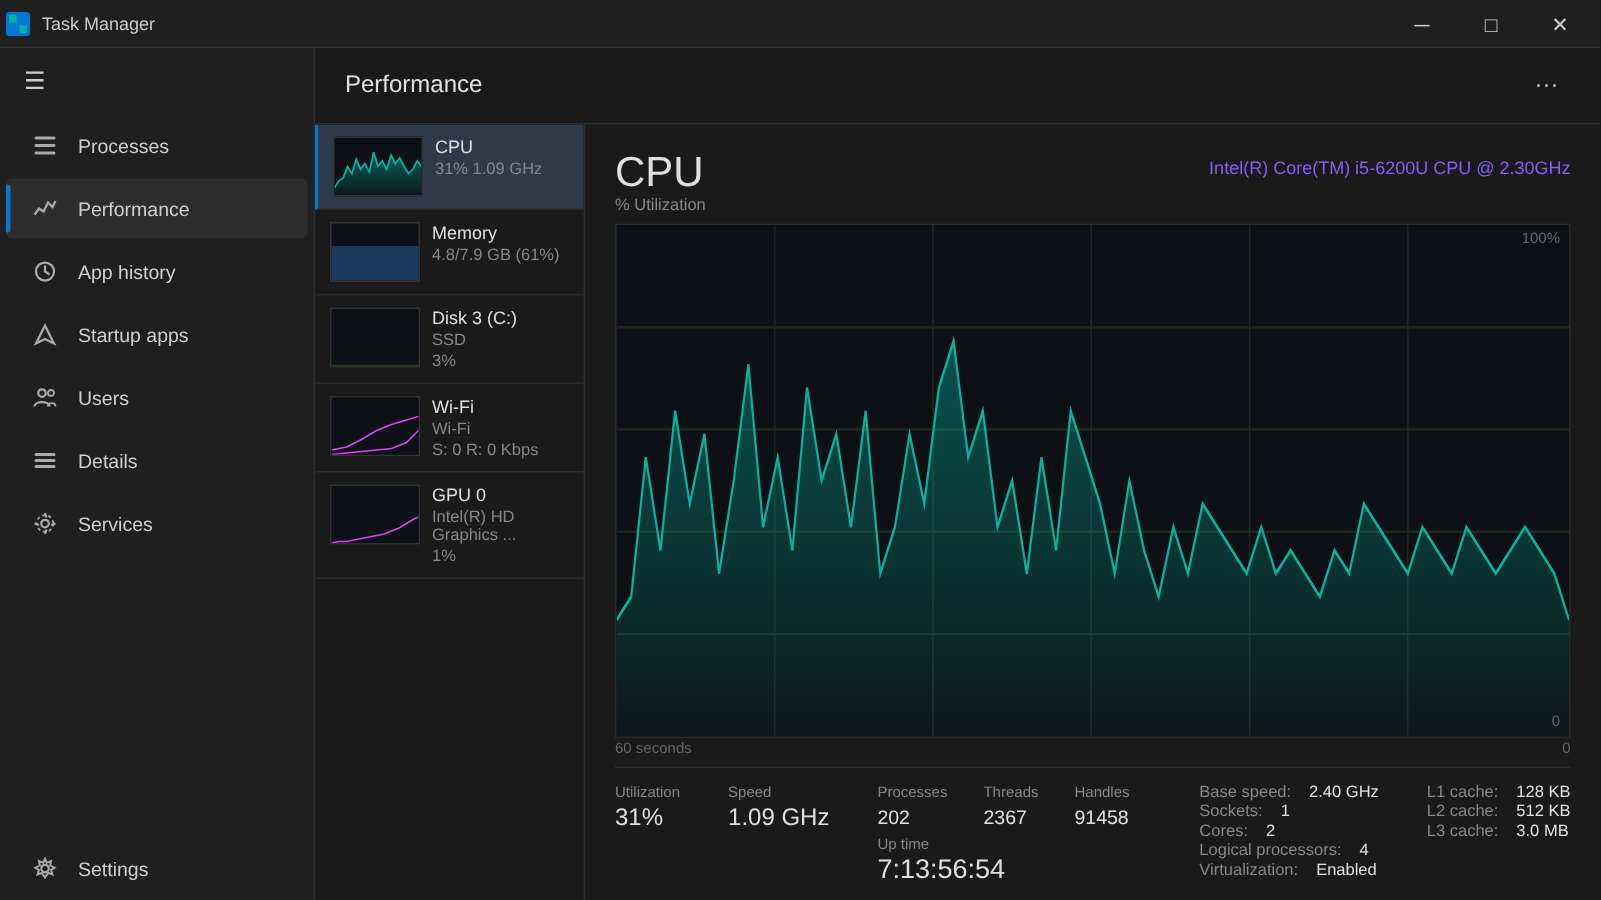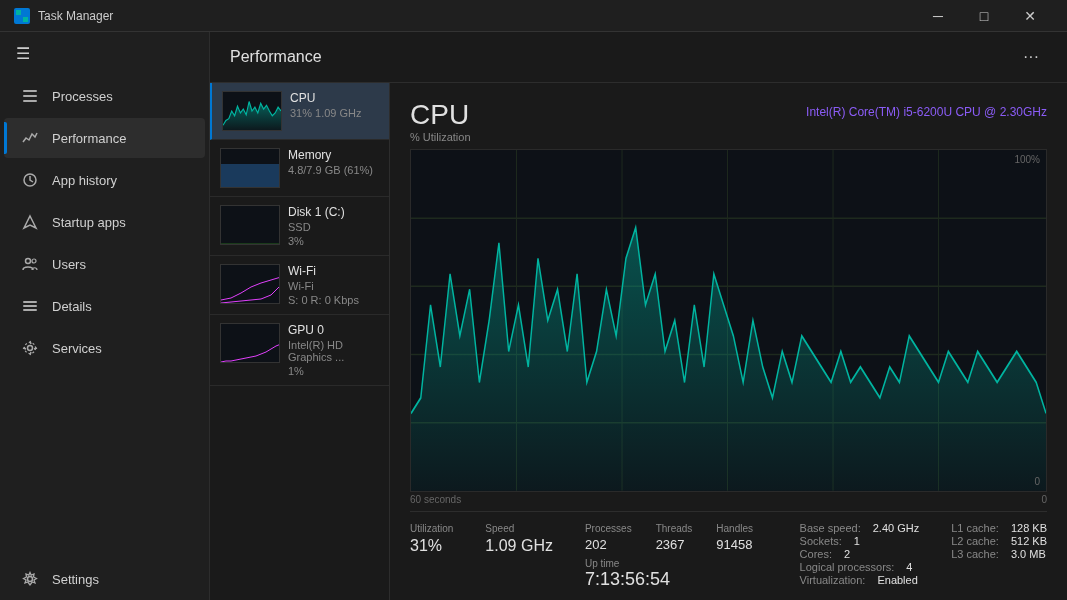--- a/index.html
+++ b/index.html
@@ -11,21 +11,21 @@
       color: #e0e0e0;
       overflow: hidden;
     }
 
     
     .title-bar {
       height: 32px;
       background: #1f1f1f;
       display: flex;
       align-items: center;
-      padding: 0 14px;
+      padding: 0 4px;
       border-bottom: 1px solid #333;
     }
     .title-bar-icon {
       width: 16px;
       height: 16px;
       margin-right: 8px;
       background: #0078d4;
       border-radius: 2px;
       display: flex; align-items: center; justify-content: center;
       font-size: 9px; color: white; font-weight: bold;
@@ -505,21 +505,21 @@
         <div class="device-item">
           <div class="device-item-header">
             <div class="device-thumb" style="background:#0d1117;">
               <svg viewBox="0 0 60 40" width="60" height="40" preserveAspectRatio="none">
                 <rect x="0" y="0" width="60" height="40" fill="#0d1117"></rect>
                 <rect x="0" y="37" width="60" height="3" fill="#1a3a1a"></rect>
                 <rect x="0" y="38" width="3" height="2" fill="#00b4a0"></rect>
               </svg>
             </div>
             <div class="device-info">
-              <div class="device-name">Disk 1 (C:)</div>
+              <div class="device-name">Disk 3 (C:)</div>
               <div class="device-sub">SSD</div>
               <div class="device-sub">3%</div>
             </div>
           </div>
         </div>
 
         <div class="device-item">
           <div class="device-item-header">
             <div class="device-thumb" style="background:#0d1117;">
               <svg viewBox="0 0 60 40" width="60" height="40" preserveAspectRatio="none">

